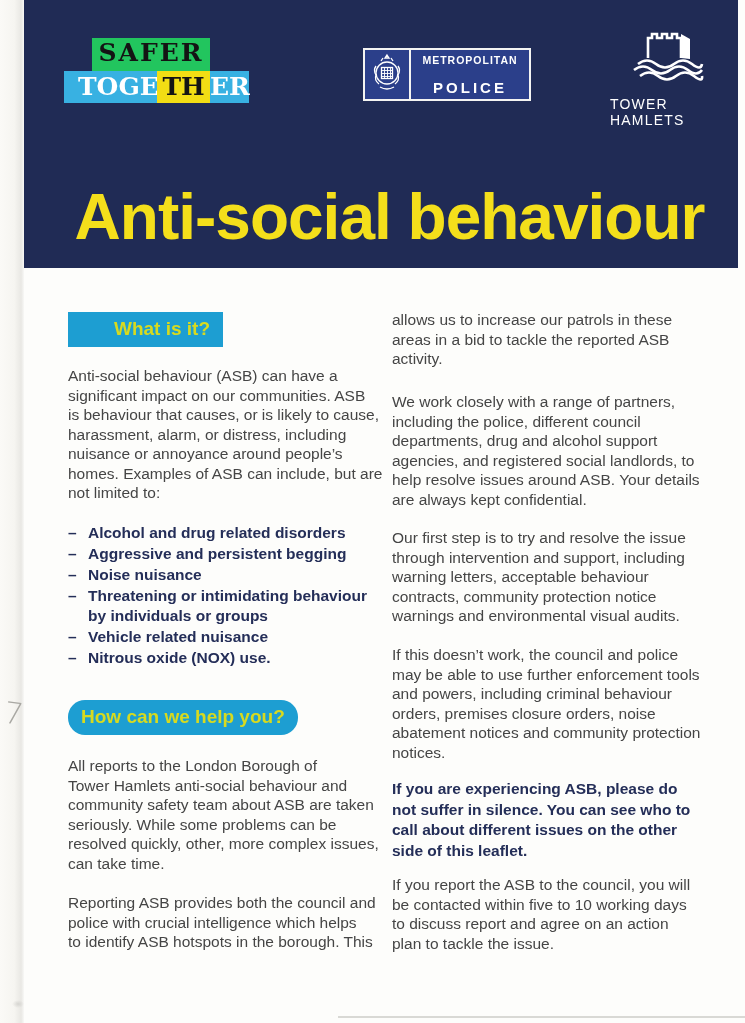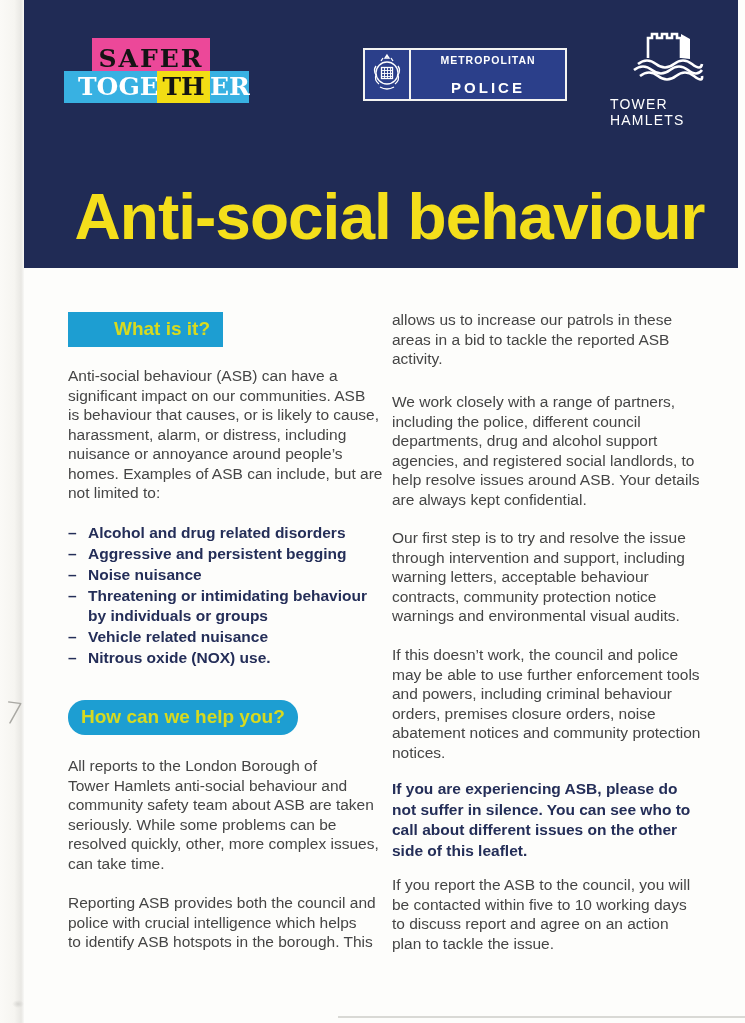--- a/index.html
+++ b/index.html
@@ -29,41 +29,41 @@
   }
   
   .header-band {
     position:absolute; left:24px; top:0; width:714px; height:268px;
     background:#202b55;
   }
   
   .safer-logo { position:absolute; left:0; top:0; width:260px; height:110px; }
   .safer-row1 {
     position:absolute; left:68px; top:38px; width:118px; height:35px;
-    background:#ec4899; display:flex; align-items:flex-end; justify-content:center;
+    background:#22c55e; display:flex; align-items:flex-start; justify-content:center;
   }
   .safer-row1 span {
     font-family:"DejaVu Serif", serif; font-weight:bold;
     font-size:25px; letter-spacing:2px; color:#141414;
   }
   .safer-row2 {
     position:absolute; left:40px; top:71px; height:32px; display:flex;
   }
   .safer-row2 .seg {
     font-family:"DejaVu Serif", serif; font-weight:bold;
     font-size:25px; line-height:32px; text-align:center;
   }
   .seg-cyan { background:#38b1e2; color:#ffffff; }
   .seg-yellow { background:#f2dd14; color:#141414; }
   .seg-toge { width:93px;padding-left:14px; }
   .seg-th { width:53px; }
   .seg-er { width:39px; }
   
   .met-logo {
-    position:absolute; left:339px; top:48px; width:204px; height:53px;
+    position:absolute; left:339px; top:48px; width:168px; height:53px;
     background:#2b3f8a; border:2px solid #f4f4f2; display:flex;
   }
   .met-crest-cell {
     width:46px; border-right:2px solid #f4f4f2;
     display:flex; align-items:center; justify-content:center;
   }
   .met-text-cell {
     flex:1; display:flex; flex-direction:column;
     align-items:center; justify-content:center; gap:1px;
   }

